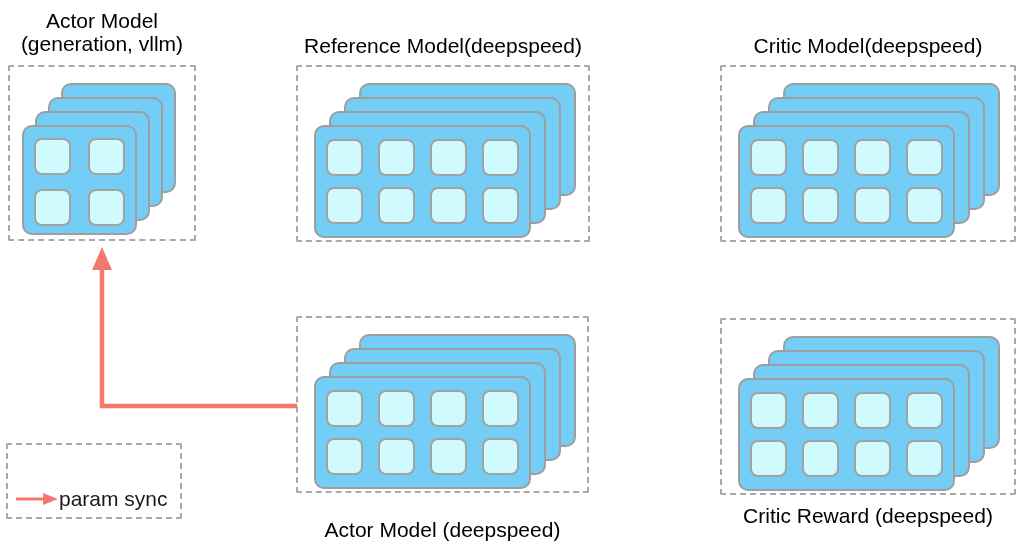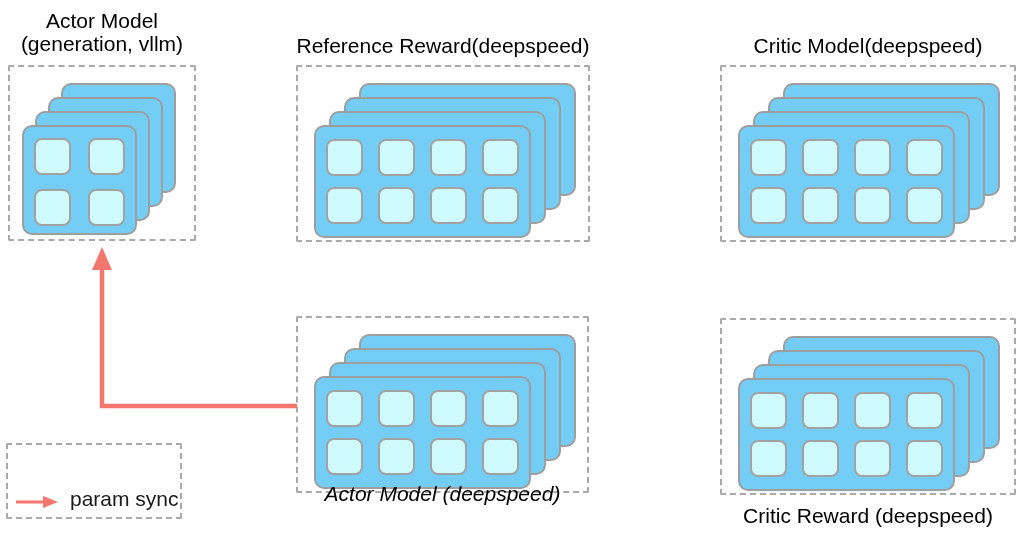--- a/index.html
+++ b/index.html
@@ -20,21 +20,21 @@
     position:absolute;background:#74cdf4;border:2px solid #9e9e9e;border-radius:10px;
     box-sizing:border-box;
   }
   .card.front{display:grid;}
   .cell{
     background:#d0fbfe;border:2px solid #a2a2a2;border-radius:8px;
     box-sizing:border-box;width:37px;height:37px;
   }
   .overlay{position:absolute;left:0;top:0;pointer-events:none;}
   .legend-row{
-    position:absolute;left:7px;top:42px;display:flex;align-items:flex-end;gap:11px;
+    position:absolute;left:7px;top:42px;display:flex;align-items:center;gap:0;
   }
   .legend-label{font-size:21px;line-height:24px;color:#1a1a1a;}
 </style>
 </head>
 <body>
 
 <div class="canvas">
 
   <div class="model-title" style="left:8px;top:9px;width:188px;">Actor Model
 (generation, vllm)</div>
@@ -45,21 +45,21 @@
         <div class="card" style="left: 25px; top: 44px; width: 115px; height: 110px;"></div>
         <div class="card front" style="left: 12px; top: 58px; width: 115px; height: 110px; padding: 11px 10px 7px; gap: 14px 17px; grid-template-columns: repeat(2, 37px); grid-auto-rows: 37px;">
           <div class="cell"></div>
           <div class="cell"></div>
           <div class="cell"></div>
           <div class="cell"></div>
         </div>
       </div>
   </div>
 
-  <div class="model-title" style="left:296px;top:34px;width:294px;">Reference Reward(deepspeed)</div>
+  <div class="model-title" style="left:296px;top:34px;width:294px;">Reference Model(deepspeed)</div>
   <div class="dashed-box" style="left:296px;top:65px;width:294px;height:177px;">
     <div class="stack">
         <div class="card" style="left: 61px; top: 16px; width: 217px; height: 113px;"></div>
         <div class="card" style="left: 46px; top: 30px; width: 217px; height: 113px;"></div>
         <div class="card" style="left: 31px; top: 44px; width: 217px; height: 113px;"></div>
         <div class="card front" style="left: 16px; top: 58px; width: 217px; height: 113px; padding: 12px 10px; gap: 11px 15px; grid-template-columns: repeat(4, 37px); grid-auto-rows: 37px;">
           <div class="cell"></div>
           <div class="cell"></div>
           <div class="cell"></div>
           <div class="cell"></div>
@@ -100,21 +100,21 @@
           <div class="cell"></div>
           <div class="cell"></div>
           <div class="cell"></div>
           <div class="cell"></div>
           <div class="cell"></div>
           <div class="cell"></div>
           <div class="cell"></div>
         </div>
       </div>
   </div>
-  <div class="model-title" style="left:296px;top:482px;width:293px;font-style:italic;">Actor Model (deepspeed)</div>
+  <div class="model-title" style="left:296px;top:518px;width:293px;">Actor Model (deepspeed)</div>
 
   <div class="dashed-box" style="left:720px;top:318px;width:296px;height:177px;">
     <div class="stack">
         <div class="card" style="left: 61px; top: 16px; width: 217px; height: 113px;"></div>
         <div class="card" style="left: 46px; top: 30px; width: 217px; height: 113px;"></div>
         <div class="card" style="left: 31px; top: 44px; width: 217px; height: 113px;"></div>
         <div class="card front" style="left: 16px; top: 58px; width: 217px; height: 113px; padding: 12px 10px; gap: 11px 15px; grid-template-columns: repeat(4, 37px); grid-auto-rows: 37px;">
           <div class="cell"></div>
           <div class="cell"></div>
           <div class="cell"></div>

